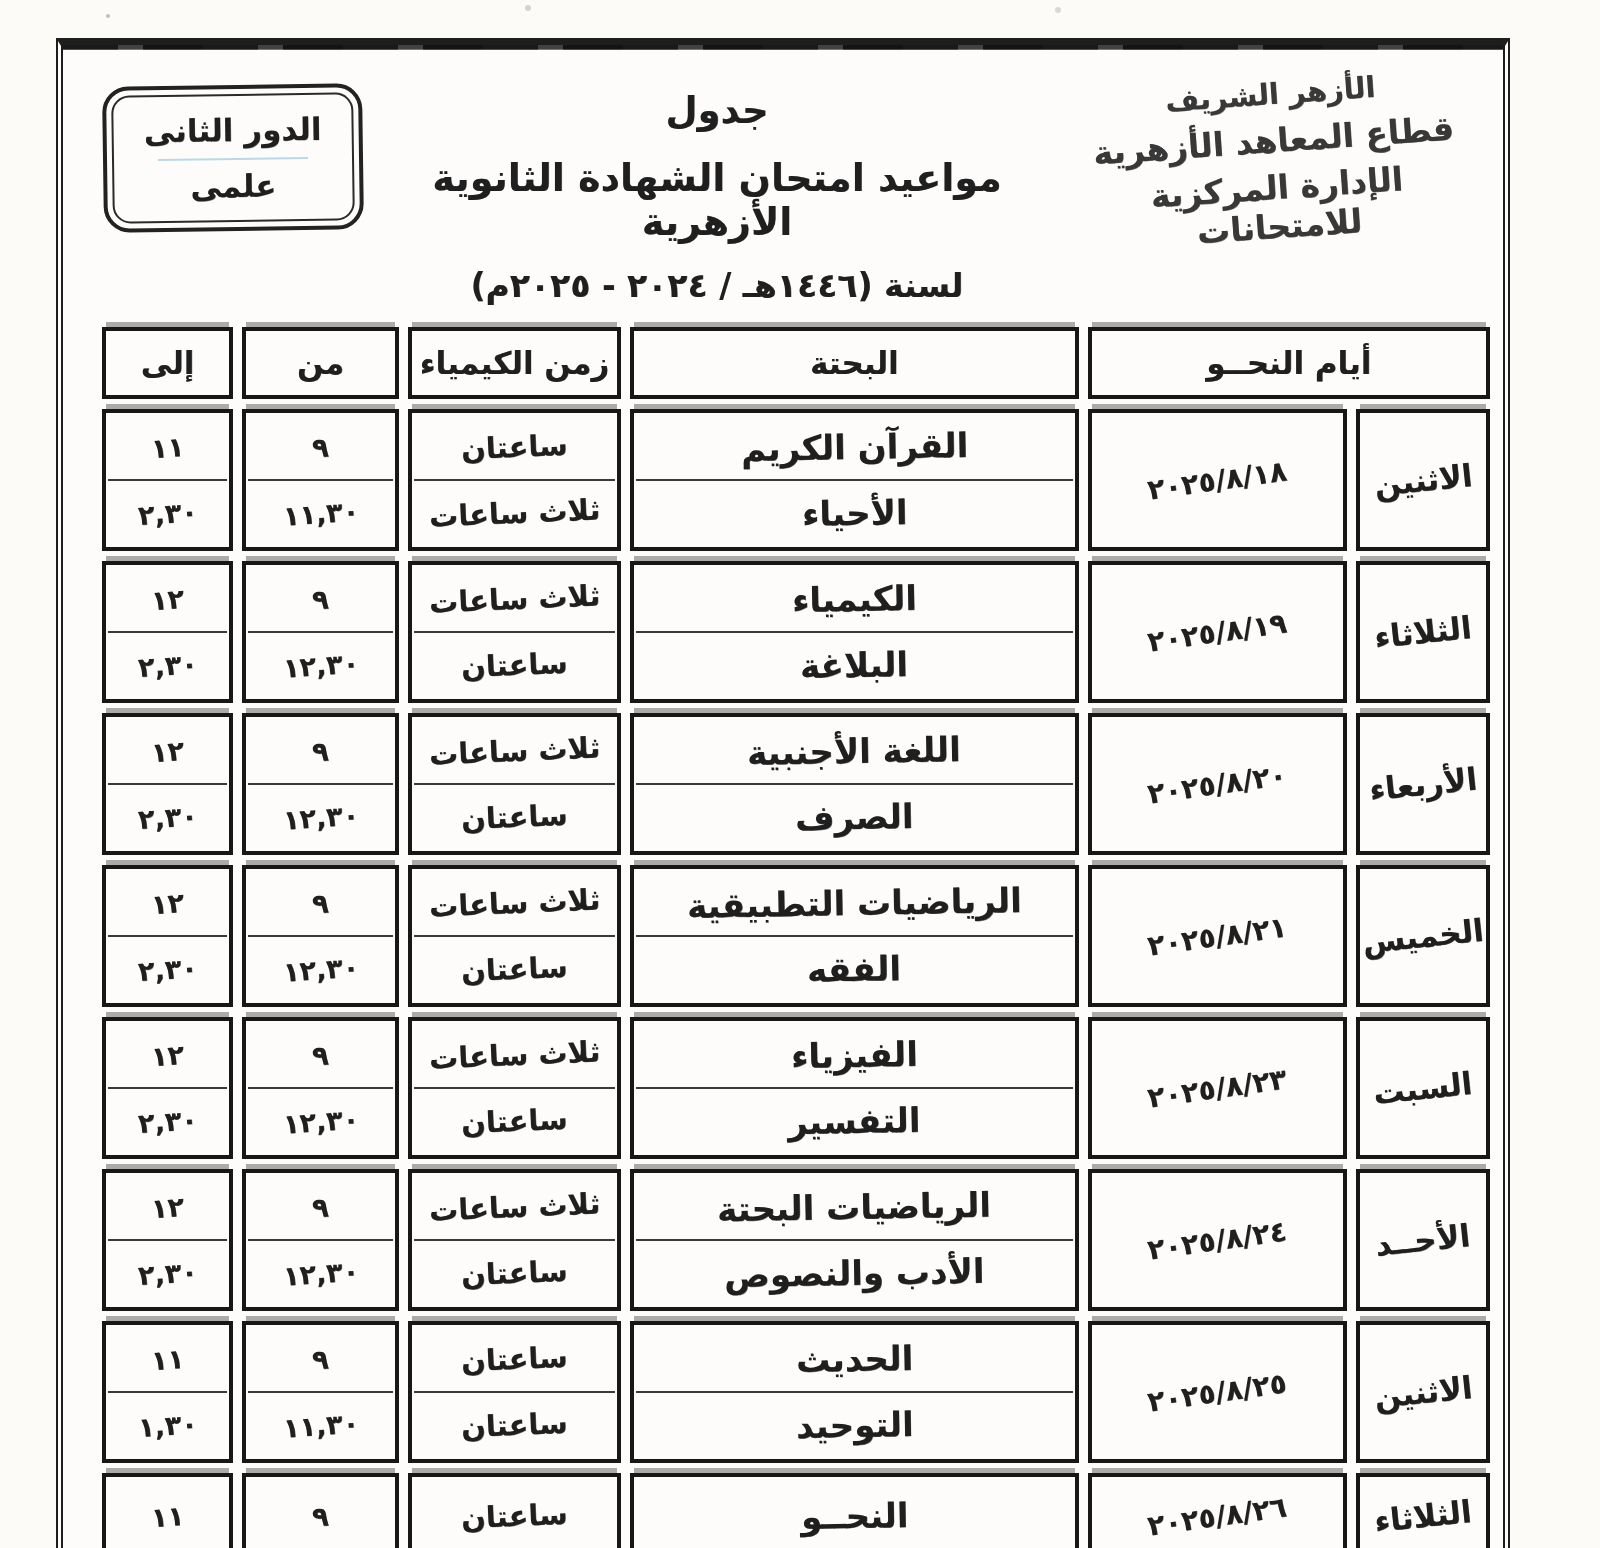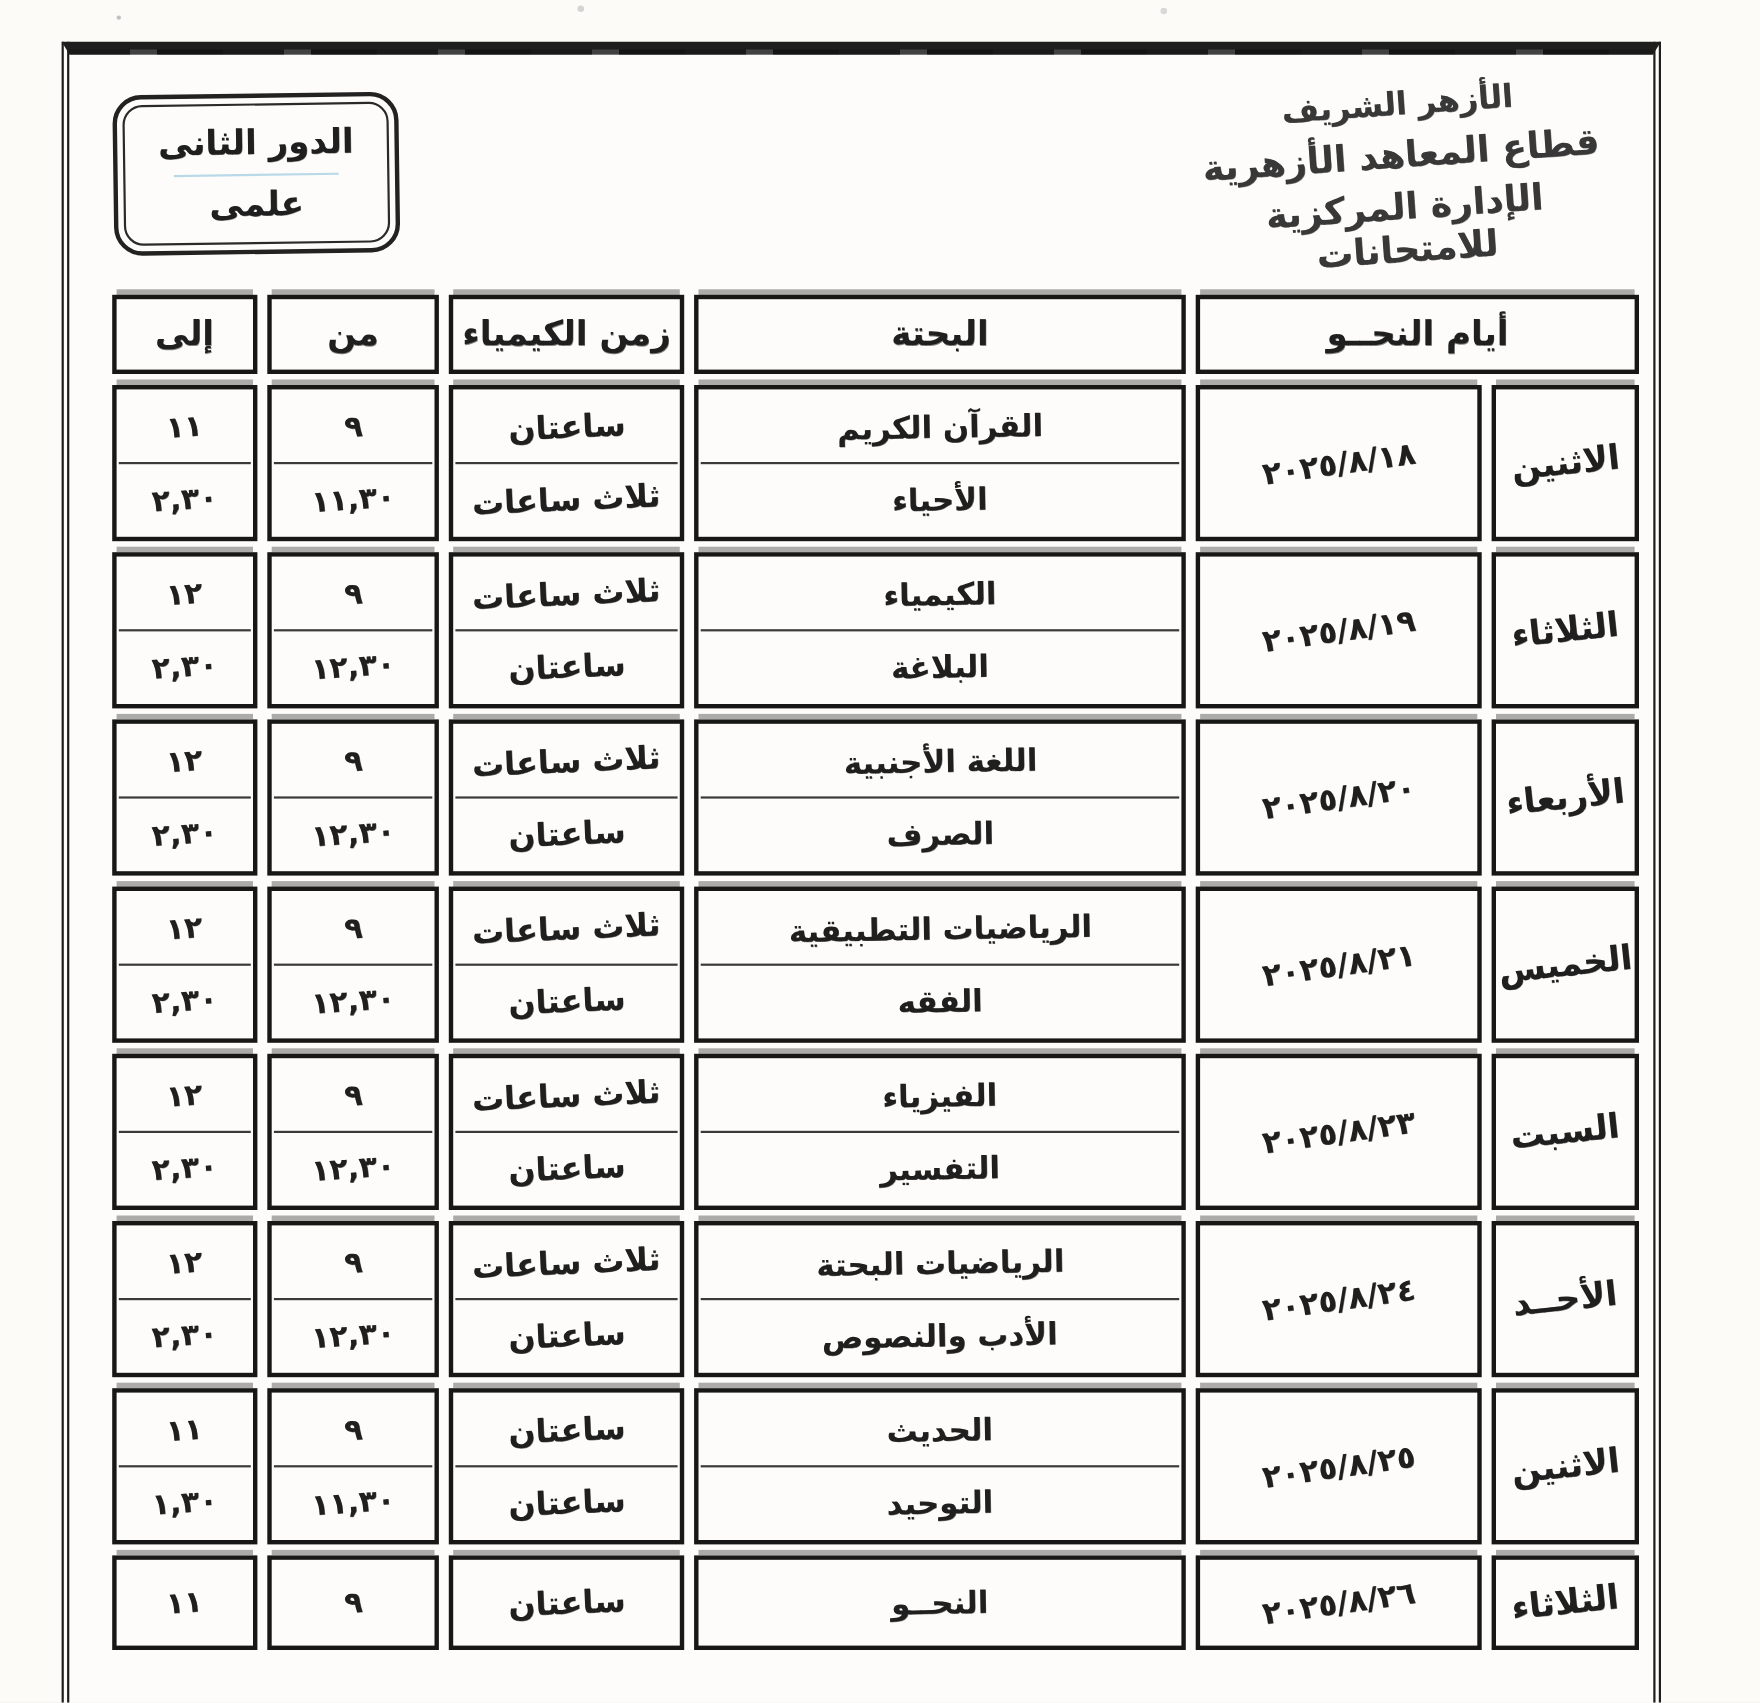--- a/index.html
+++ b/index.html
@@ -51,21 +51,21 @@
   .exam th,.exam td{border:4px solid #171717;background:transparent;padding:2px;
     box-shadow:0 -9px 0 -4px rgba(60,60,60,.42);}
   .exam th{height:60px;font-size:31px;font-weight:bold;}
   .exam td{vertical-align:middle;text-align:center;}
   tr.group td{height:130px;}
   tr.last-row td{height:74px;}
   .split{display:flex;flex-direction:column;height:100%;}
   .half{flex:1;display:flex;align-items:center;justify-content:center;font-weight:bold;}
   .half.top{border-bottom:2px solid #3a3a3a;}
   .single{display:flex;align-items:center;justify-content:center;height:100%;font-weight:bold;}
-  .subject-col .half,.subject-col .single{font-size:28px;}
+  .subject-col .half,.subject-col .single{font-size:34px;}
   .duration-col .half,.duration-col .single{font-size:29px;}
   .num-col .half,.num-col .single{font-size:27px;letter-spacing:1px;}
   .day-text{display:inline-block;font-size:31px;font-weight:bold;transform:rotate(-6deg);}
   .date-text{display:inline-block;font-size:28px;font-weight:bold;letter-spacing:2px;
     transform:rotate(-8deg);}
   .tl1{transform:rotate(-1deg);} .tl2{transform:rotate(-2.5deg);} .tl3{transform:rotate(-4deg);}
   .ink{text-shadow:.4px .4px 0 rgba(30,30,30,.55);}
 </style>
 </head>
 <body>
@@ -74,20 +74,25 @@
   <div class="scan-noise"></div>
   <div class="frame">
 
     <div class="doc-header">
       <div class="org ink">
         <div class="org-l1">الأزهر الشريف</div>
         <div class="org-l2">قطاع المعاهد الأزهرية</div>
         <div class="org-l3">الإدارة المركزية للامتحانات</div>
       </div>
 
+      <div class="title-block ink">
+        <div class="title-l1">جدول</div>
+        <div class="title-l2">مواعيد امتحان الشهادة الثانوية الأزهرية</div>
+        <div class="title-l3">لسنة (١٤٤٦هـ / ٢٠٢٤ - ٢٠٢٥م)</div>
+      </div>
 
       <div class="badge">
         <div class="badge-inner ink">
           <div class="badge-l1">الدور الثانى</div>
           <hr class="badge-rule">
           <div class="badge-l2">علمى</div>
         </div>
       </div>
     </div>
 

